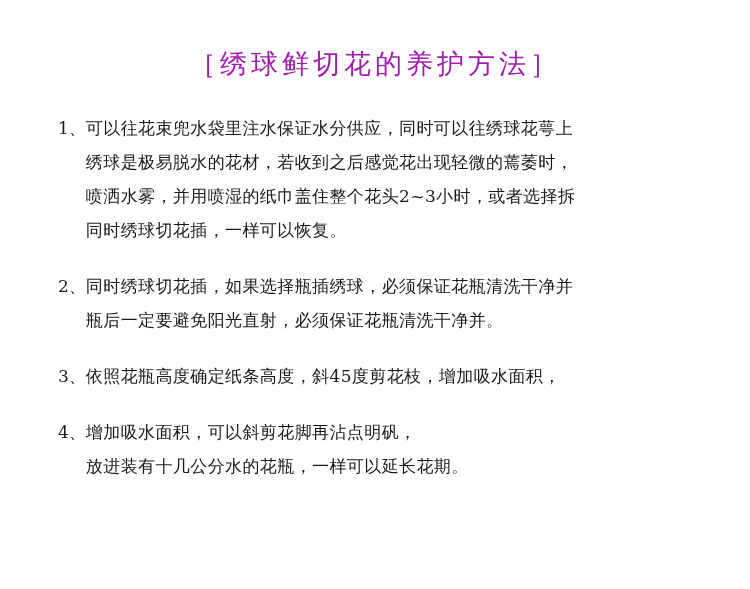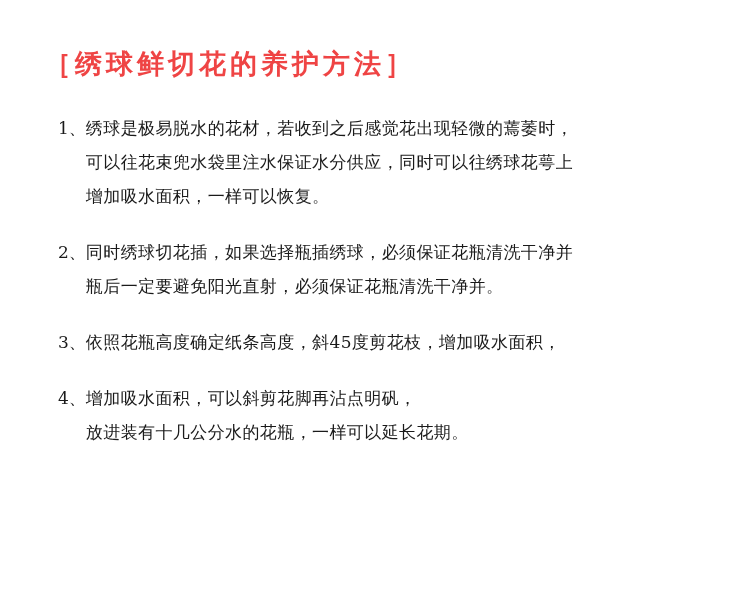--- a/index.html
+++ b/index.html
@@ -15,25 +15,25 @@
     overflow: hidden;
   }
   .page {
     width: 750px;
     height: 589px;
     box-sizing: border-box;
     padding: 34px 44px 20px 44px;
     position: relative;
   }
   .doc-title {
-    text-align: left;
+    text-align: center;
     font-size: 27px;
     letter-spacing: 4px;
-    color: #ef4444;
-    font-weight: bold;
+    color: #a21caf;
+    font-weight: normal;
     margin: 12px 0 30px 0;
     line-height: 1.3;
     font-family: "DejaVu Serif", "Liberation Serif", serif;
   }
   .item {
     display: flex;
     align-items: flex-start;
     margin-bottom: 22px;
     padding-left: 14px;
   }
@@ -61,23 +61,24 @@
 </head>
 <body>
 
 <div class="page">
 
   <h1 class="doc-title">［绣球鲜切花的养护方法］</h1>
 
   <div class="item">
     <span class="item-marker">1、</span>
     <div class="item-body">
+      <span class="line">可以往花束兜水袋里注水保证水分供应，同时可以往绣球花萼上</span>
       <span class="line">绣球是极易脱水的花材，若收到之后感觉花出现轻微的蔫萎时，</span>
-      <span class="line">可以往花束兜水袋里注水保证水分供应，同时可以往绣球花萼上</span>
-      <span class="line">增加吸水面积，一样可以恢复。</span>
+      <span class="line">喷洒水雾，并用喷湿的纸巾盖住整个花头2~3小时，或者选择拆</span>
+      <span class="line">同时绣球切花插，一样可以恢复。</span>
     </div>
   </div>
 
   <div class="item">
     <span class="item-marker">2、</span>
     <div class="item-body">
       <span class="line">同时绣球切花插，如果选择瓶插绣球，必须保证花瓶清洗干净并</span>
       <span class="line">瓶后一定要避免阳光直射，必须保证花瓶清洗干净并。</span>
     </div>
   </div>

